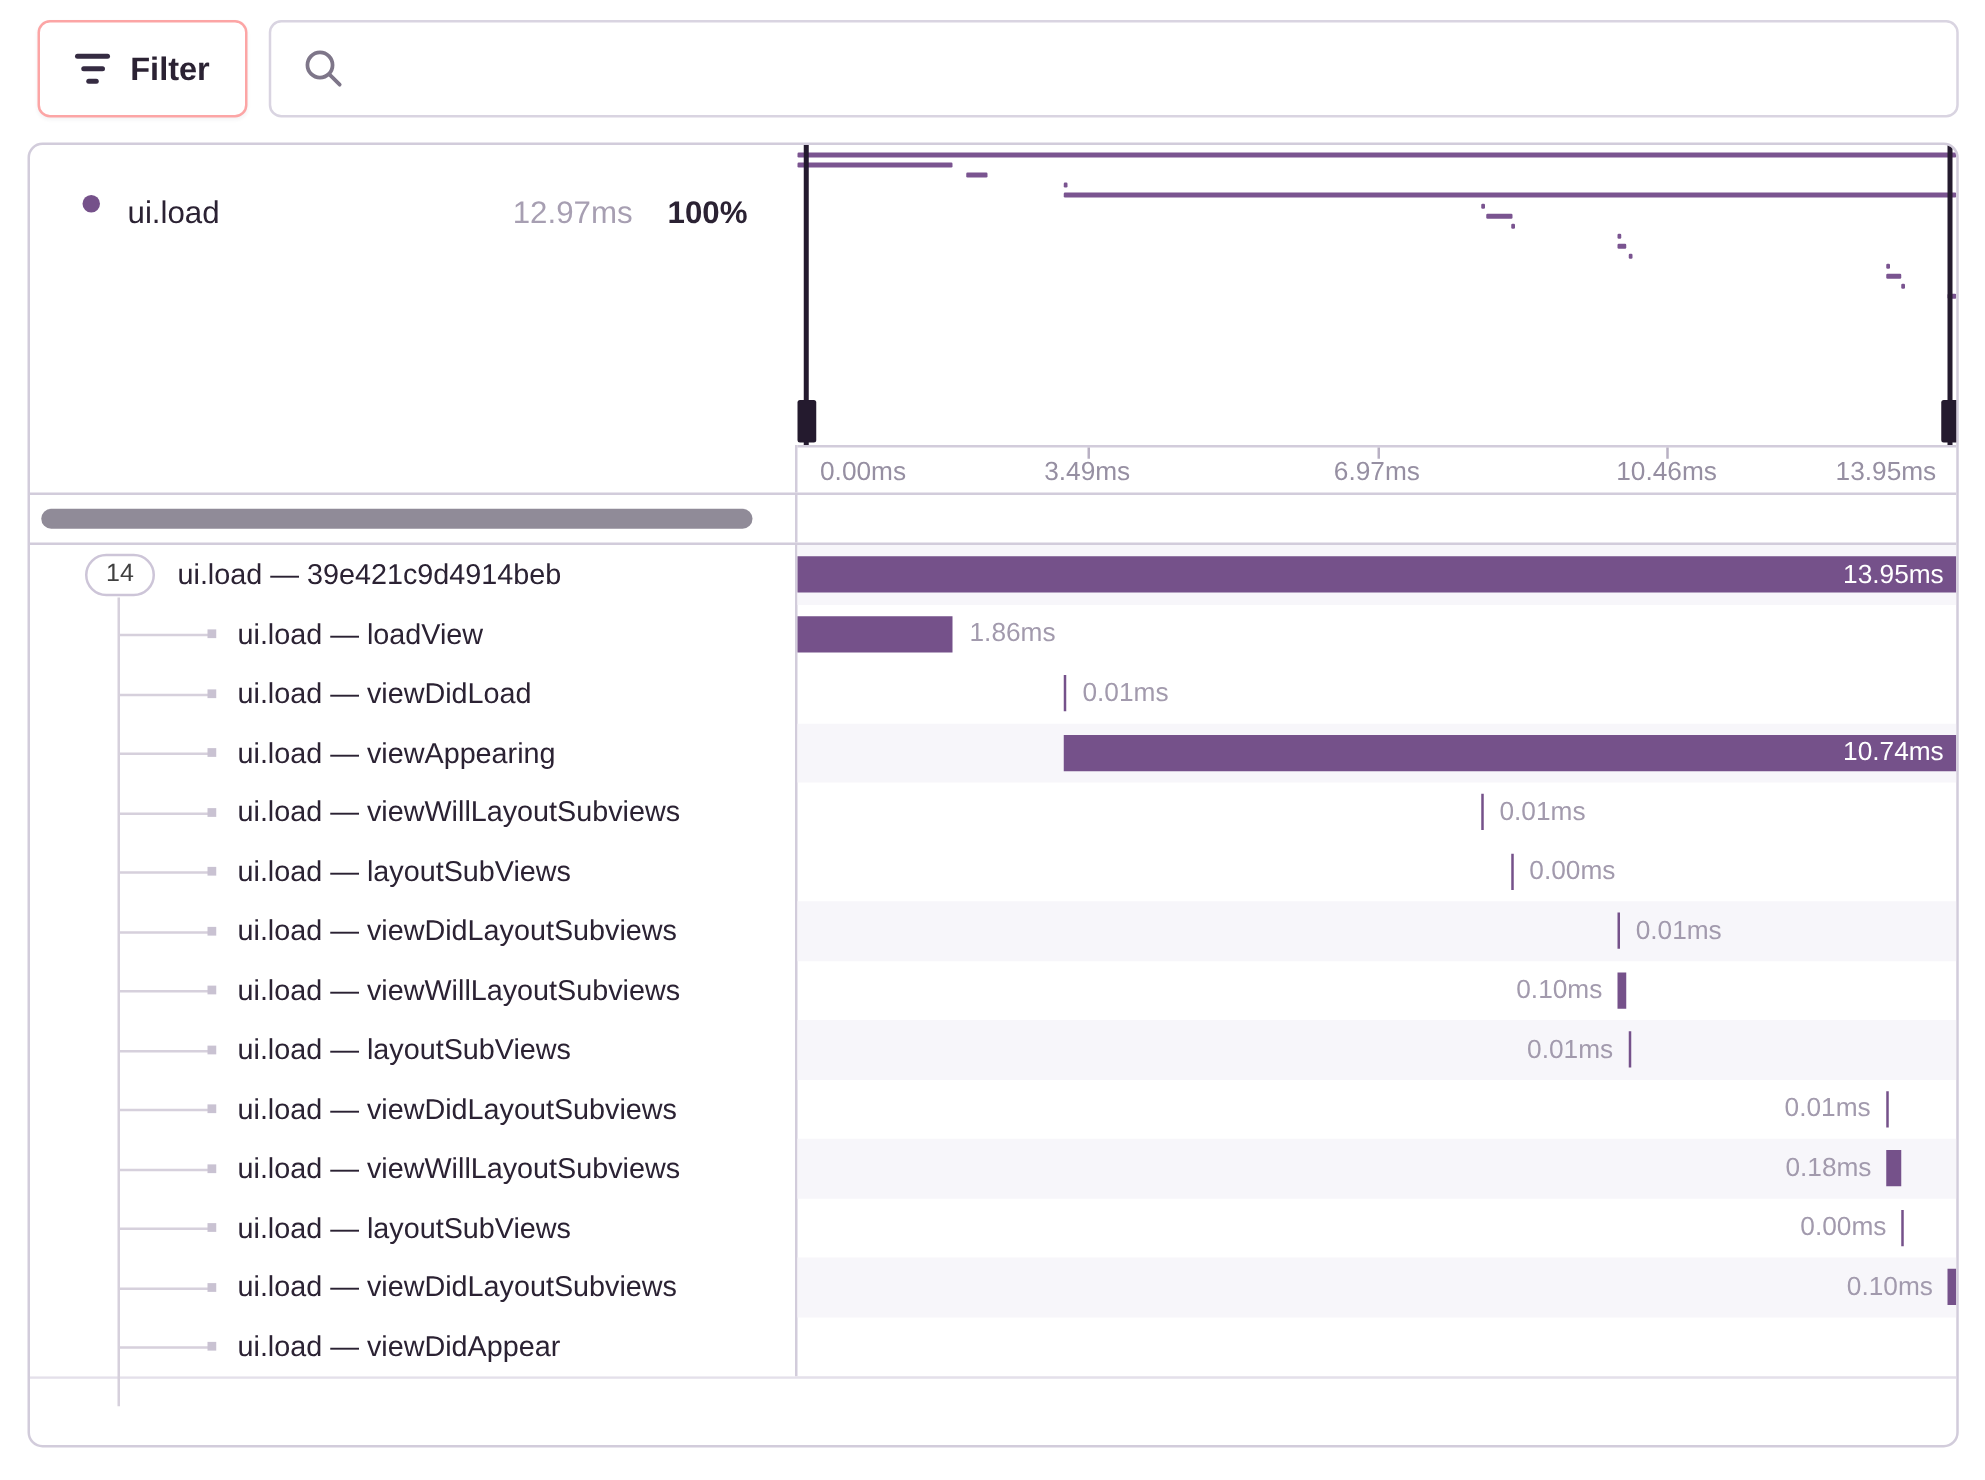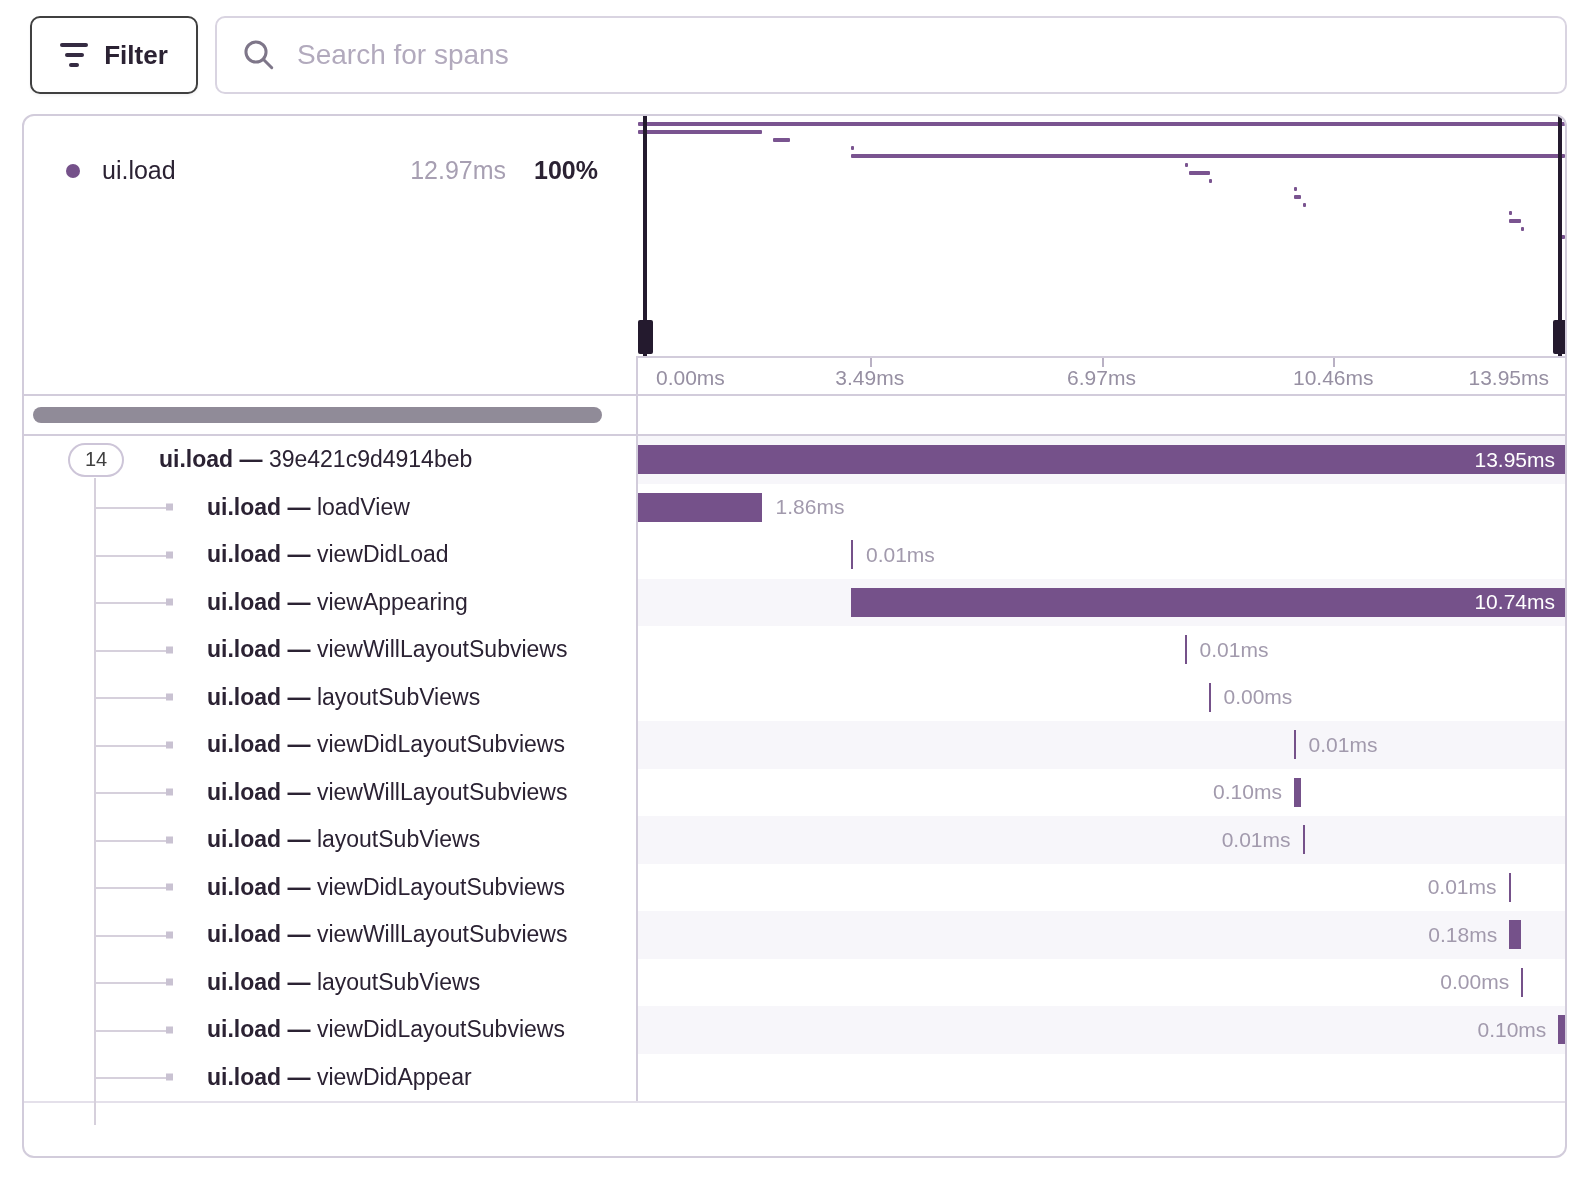--- a/index.html
+++ b/index.html
@@ -1,21 +1,21 @@
 <!DOCTYPE html>
 <html><head>
 <meta charset="utf-8">
 <style>
   * { box-sizing: border-box; margin: 0; padding: 0; }
   html, body { width: 1588px; height: 1184px; background: #fff;
     font-family: "Liberation Sans", sans-serif; position: relative; overflow: hidden; }
 
   
   .filter-btn { position: absolute; left: 30px; top: 16px; width: 168px; height: 78px;
-    background: #fff; border: 2px solid #404040; border-radius: 10px;
+    background: #fff; border: 2px solid #fca5a5; border-radius: 10px;
     display: flex; align-items: center; justify-content: center; gap: 16px;
     box-shadow: 0 2px 3px rgba(43,34,51,.05); cursor: pointer; }
   .filter-icon { display: flex; flex-direction: column; align-items: center; gap: 6px; }
   .filter-icon span { display: block; height: 4px; border-radius: 2px; background: #352b42; }
   .filter-icon .l1 { width: 28px; } .filter-icon .l2 { width: 19px; } .filter-icon .l3 { width: 10px; }
   .filter-label { font-size: 26px; font-weight: 700; color: #2b2233; }
 
   .search-box { position: absolute; left: 215px; top: 16px; width: 1352px; height: 78px;
     background: #fff; border: 2px solid #d9d4e1; border-radius: 10px;
     display: flex; align-items: center; padding: 0 24px; gap: 20px; }
@@ -23,21 +23,21 @@
     font-family: "Liberation Sans", sans-serif; background: transparent; }
   .search-box input::placeholder { color: #b2aabd; }
 
   
   .trace { position: absolute; left: 22px; top: 114px; width: 1545px; height: 1044px;
     border: 2px solid #d2ccdb; border-radius: 12px; background: #fff; overflow: hidden; }
 
   .top-section { height: 240px; display: flex; }
   .header-left { width: 614px; position: relative; }
   .header-row { position: absolute; left: 42px; right: 40px; top: 40px;
-    display: flex; align-items: center; font-size: 25px; }
+    display: flex; align-items: flex-start; font-size: 25px; }
   .op-dot { width: 14px; height: 14px; border-radius: 50%; background: #75518a; margin-right: 22px; flex: none; }
   .op-name { color: #2b2233; font-weight: 500; }
   .header-spacer { flex: 1; }
   .op-duration { color: #a79fb2; margin-right: 28px; }
   .op-percent { color: #2b2233; font-weight: 600; }
 
   .minimap { flex: 1; position: relative; cursor: grab; }
   .mini-bar { position: absolute; height: 4px; min-width: 3px; background: #7a5490; border-radius: 1px; }
   .mm-handle { position: absolute; top: 0; height: 240px; width: 15px; z-index: 3; cursor: ew-resize; }
   .mm-handle .mm-line { position: absolute; left: 5px; top: 0; bottom: 0; width: 4px; background: #241a2e; }
@@ -69,21 +69,21 @@
 
   .tree-row { height: 47.5px; position: relative; display: flex; align-items: center; cursor: pointer; }
   .count-badge { position: absolute; left: 44px; top: 50%; transform: translateY(-50%);
     width: 56px; height: 34px; background: #fff; border: 2px solid #cdc5d8; border-radius: 17px;
     display: flex; align-items: center; justify-content: center;
     font-size: 20px; color: #404040; z-index: 2; cursor: pointer; }
   .h-connector { position: absolute; left: 71px; top: 50%; width: 72px; height: 2px; background: #d6d0dc; }
   .conn-dot { position: absolute; left: 142px; top: 50%; transform: translateY(-50%);
     width: 7px; height: 7px; background: #c9c2d2; }
   .span-label { font-size: 23px; color: #2b2233; white-space: nowrap; }
-  .span-label b { font-weight: 700; margin-left: 17px; }
+  .span-label b { font-weight: 400; }
   .lbl-root { margin-left: 118px; }
   .lbl-child { margin-left: 166px; }
 
   .bar-row { height: 47.5px; position: relative; }
   .bar-row.stripe { background: #f7f6fa; }
   .span-bar { position: absolute; top: 9px; height: 29px; background: #75518a; min-width: 2px; }
   .dur-label { position: absolute; top: 50%; transform: translateY(-50%);
     font-size: 21px; color: #a29aad; white-space: nowrap; }
   .dur-inside { position: absolute; right: 10px; top: 50%; transform: translateY(-50%);
     font-size: 21px; color: #ffffff; white-space: nowrap; }
@@ -98,21 +98,20 @@
       <span class="l3"></span>
   </span>
   <span class="filter-label">Filter</span>
 </button>
 
 <div class="search-box">
   <svg width="36" height="36" viewBox="0 0 24 24">
     <circle cx="10" cy="10" r="6.7" stroke="#7e7689" stroke-width="2" fill="none"></circle>
     <line x1="15" y1="15" x2="20.5" y2="20.5" stroke="#7e7689" stroke-width="2" stroke-linecap="round"></line>
   </svg>
-  <input type="text" placeholder="Search for spans" style="">
 </div>
 
 <div class="trace">
 
   <div class="top-section">
     <div class="header-left">
       <div class="header-row">
         <span class="op-dot"></span>
         <span class="op-name">ui.load</span>
         <span class="header-spacer"></span>

